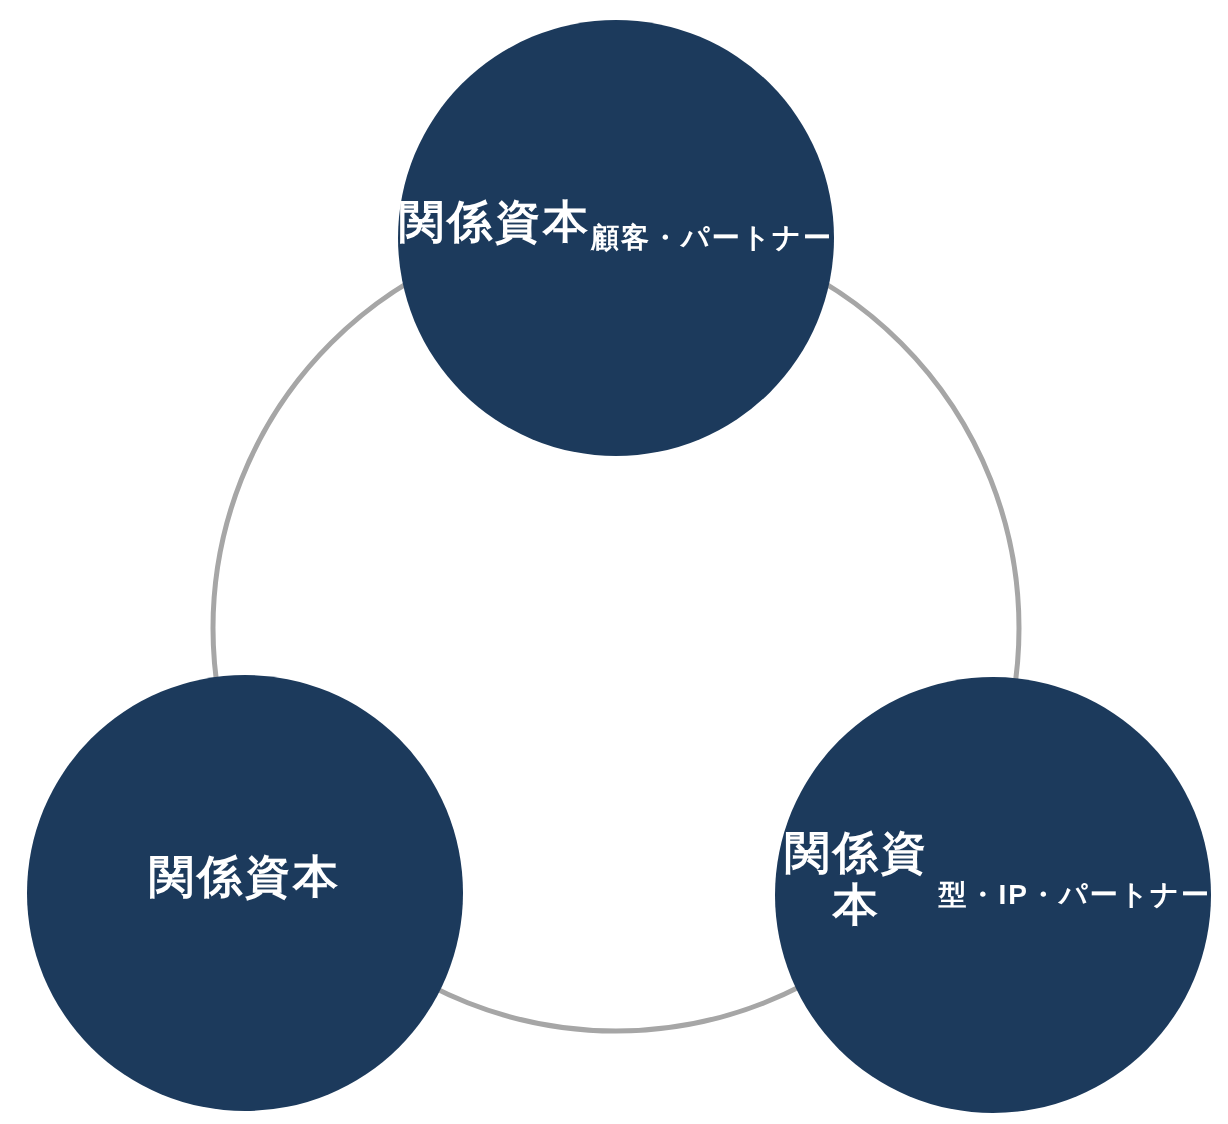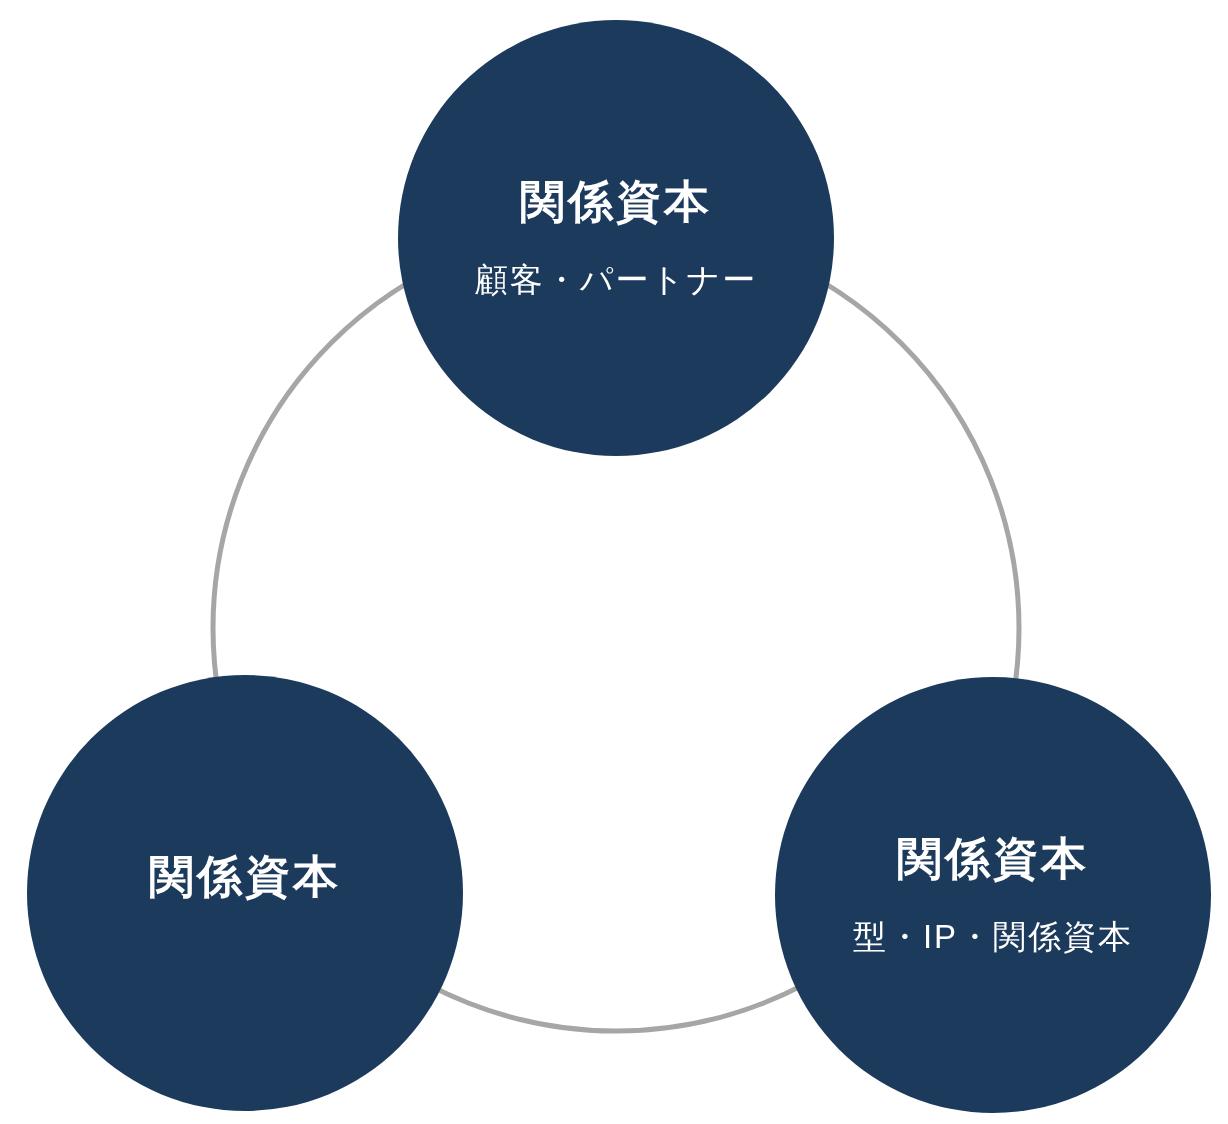--- a/index.html
+++ b/index.html
@@ -22,40 +22,40 @@
     z-index: 1;
   }
   .node {
     position: absolute;
     width: 436px;
     height: 436px;
     border-radius: 50%;
     background: var(--circle-fill, #1c3a5c);
     z-index: 2;
     display: flex;
-    flex-direction: column;
+    flex-direction: row;
     align-items: center;
     justify-content: center;
     text-align: center;
   }
   .node-top    { left: 398px; top: 20px;  }
   .node-left   { left: 27px;  top: 675px; }
   .node-right  { left: 775px; top: 677px; }
   .node-title {
     color: var(--text-color, #ffffff);
     font-size: 45px;
     font-weight: 700;
     letter-spacing: 3px;
     line-height: 1.15;
     margin-bottom: 32px;
   }
   .node-subtitle {
     color: var(--text-color, #ffffff);
-    font-size: 33px;
-    font-weight: 400;
+    font-size: 28px;
+    font-weight: 700;
     letter-spacing: 2px;
     line-height: 1.2;
     white-space: nowrap;
   }
 </style>
 </head>
 <body>
 
 <div class="canvas">
 
@@ -67,16 +67,16 @@
     <div class="node-title">関係資本</div>
     <div class="node-subtitle">顧客・パートナー</div>
   </div>
 
   <div class="node node-left">
     <div class="node-title">関係資本</div>
   </div>
 
   <div class="node node-right">
     <div class="node-title">関係資本</div>
-    <div class="node-subtitle">型・IP・関係資本</div>
+    <div class="node-subtitle">型・IP・パートナー</div>
   </div>
 
 </div>
 
 </body></html>

